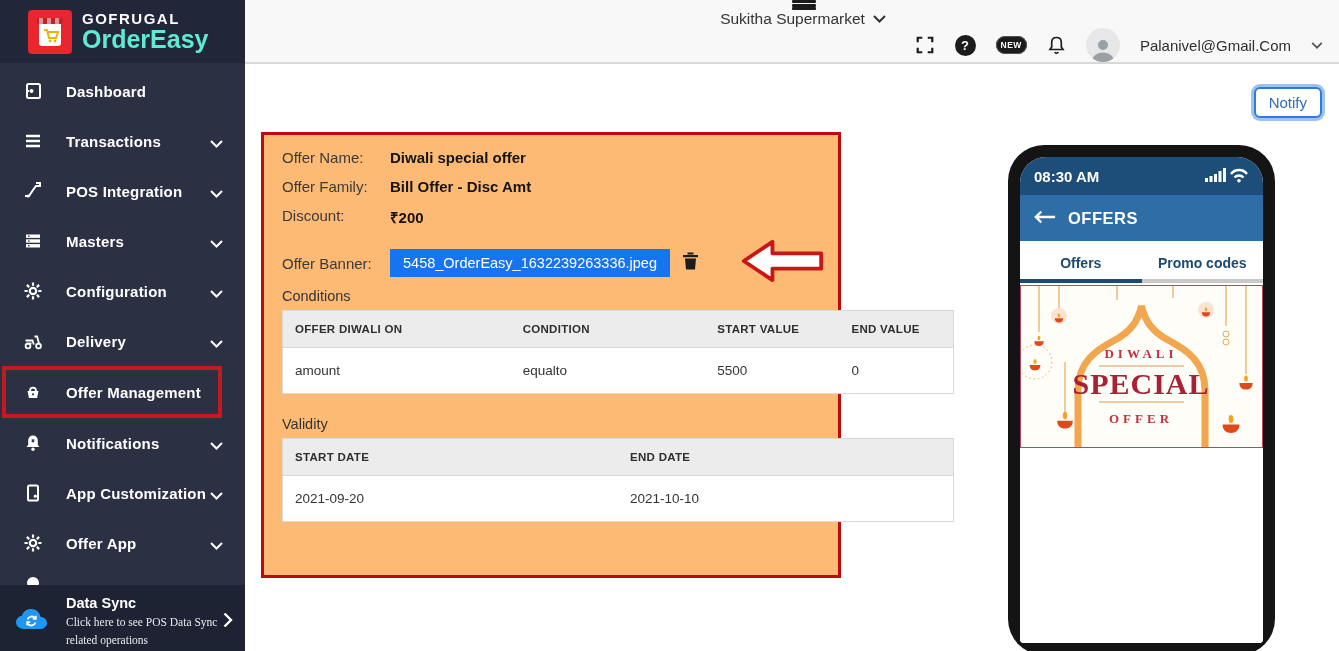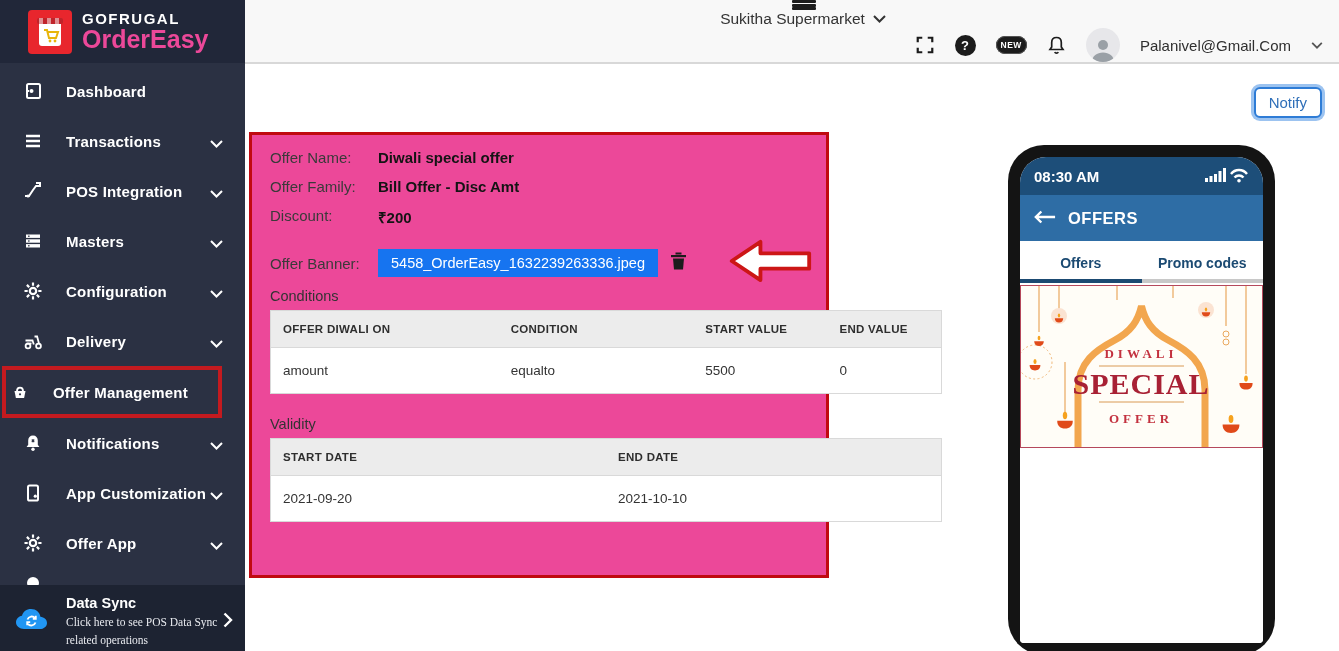--- a/index.html
+++ b/index.html
@@ -9,29 +9,29 @@
 
   
   .sidebar { position:absolute; left:0; top:0; width:245px; height:651px;
              background:#2b3143; z-index:5; }
   .logo-band { position:absolute; left:0; top:0; width:245px; height:63px;
                background:#212739; display:flex; align-items:center; padding-left:28px; cursor:pointer; }
   .logo-mark { width:44px; height:44px; background:#e8262d; border-radius:4px;
                display:flex; align-items:center; justify-content:center; }
   .logo-text { margin-left:10px; line-height:1.05; }
   .brand-top { color:#fff; font-size:15px; font-weight:bold; letter-spacing:1.5px; }
-  .brand-bottom { color:#ec4899; font-size:25px; font-weight:bold; }
+  .brand-bottom { color:#5eead4; font-size:25px; font-weight:bold; }
   .menu { position:absolute; top:66px; left:0; width:245px; }
   .item { position:relative; height:50px; display:flex; align-items:center;
           padding-left:22px; cursor:pointer; color:#fff; }
   .item .icon { width:22px; height:22px; display:inline-flex; align-items:center; justify-content:center; }
   .item .label { margin-left:22px; font-size:15px; font-weight:600; letter-spacing:.2px; }
   .item .chev { position:absolute; right:22px; top:18px; }
   .item.active { border:4px solid #c41a1f; width:220px; margin-left:2px;
-                 padding-left:3px; height:52px; }
+                 padding-left:16px; height:52px; }
   .item.partial { height:22px; overflow:hidden; }
   .data-sync { position:absolute; left:0; bottom:0; width:245px; height:66px;
                background:#1d2332; display:flex; align-items:center;
                padding:8px 12px 0 14px; cursor:pointer; overflow:hidden; }
   .ds-text { margin-left:10px; width:158px; }
   .ds-title { color:#fff; font-size:14.5px; font-weight:bold; margin-bottom:3px; }
   .ds-sub { color:#e8eaef; font-size:11.5px; line-height:1.55;font-family:Liberation Serif, serif; }
   .ds-chev { color:#fff; font-size:18px; font-weight:bold; margin-left:2px; }
 
   
@@ -55,22 +55,22 @@
 
   
   .main { position:absolute; left:245px; top:66px; width:1094px; height:585px; background:#fff; }
   .page-head { position:absolute; left:34px; top:24px; display:flex; align-items:flex-end; gap:5px;margin-top:44px; }
   .back-ic { cursor:pointer; }
   .page-title { font-size:18px; color:#3c3c3c; }
   .notify-btn { position:absolute; right:17px; top:21px; background:#fff; color:#2f6fb8;
                 font-size:15px; padding:5px 13px; border:2px solid #2e7cd6; border-radius:6px;
                 box-shadow:0 0 0 3px #9cc3f0; cursor:pointer;
                 font-family:"Liberation Sans", sans-serif; }
-  .offer-box { position:absolute; left:4px; top:66px; width:580px; height:446px;
-               border:3px solid #c00a10; background:#ec4899; }
+  .offer-box { position:absolute; left:16px; top:66px; width:580px; height:446px;
+               border:3px solid #c00a10; background:#fdba74; }
   .field-row { position:absolute; left:18px; display:flex; }
   .f-label { width:108px; font-size:15px; color:#3a3a3a; }
   .f-value { font-size:15px; font-weight:bold; color:#141414; }
   .banner-row { position:absolute; left:18px; top:103px; display:flex; align-items:center; }
   .file-chip { background:#1674f0; color:#fff; font-size:14.5px; padding:6px 13px;
                border-radius:0; margin-left:0; cursor:pointer; white-space:nowrap; }
   .trash { margin-left:12px; cursor:pointer; }
   .callout-arrow { margin-left:40px; }
   .section-label { position:absolute; left:18px; font-size:14.5px; color:#333; }
   table.grid { position:absolute; left:18px; width:672px; border-collapse:collapse;

